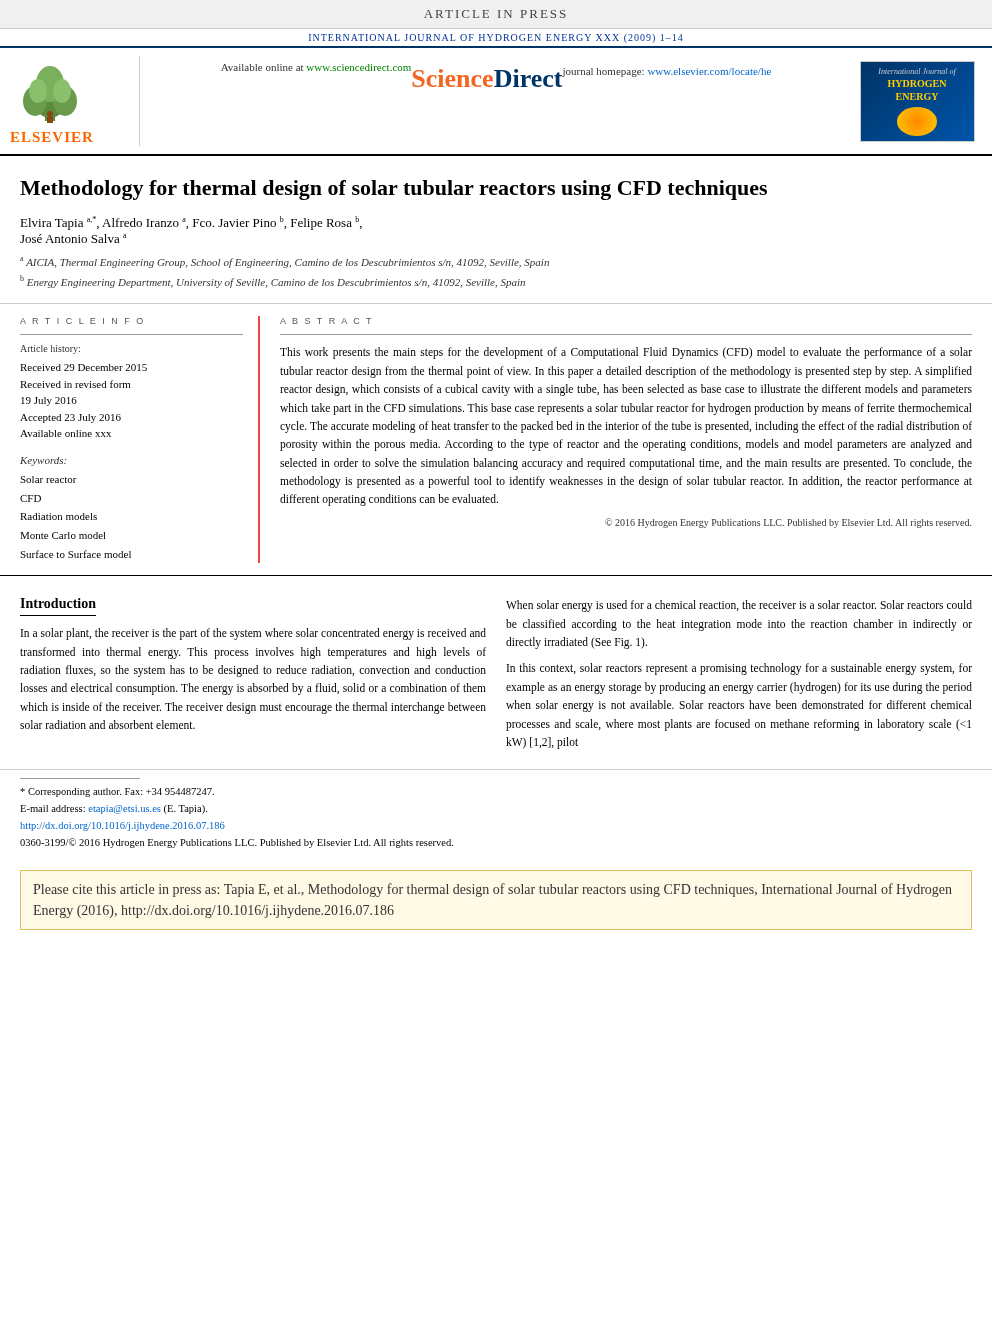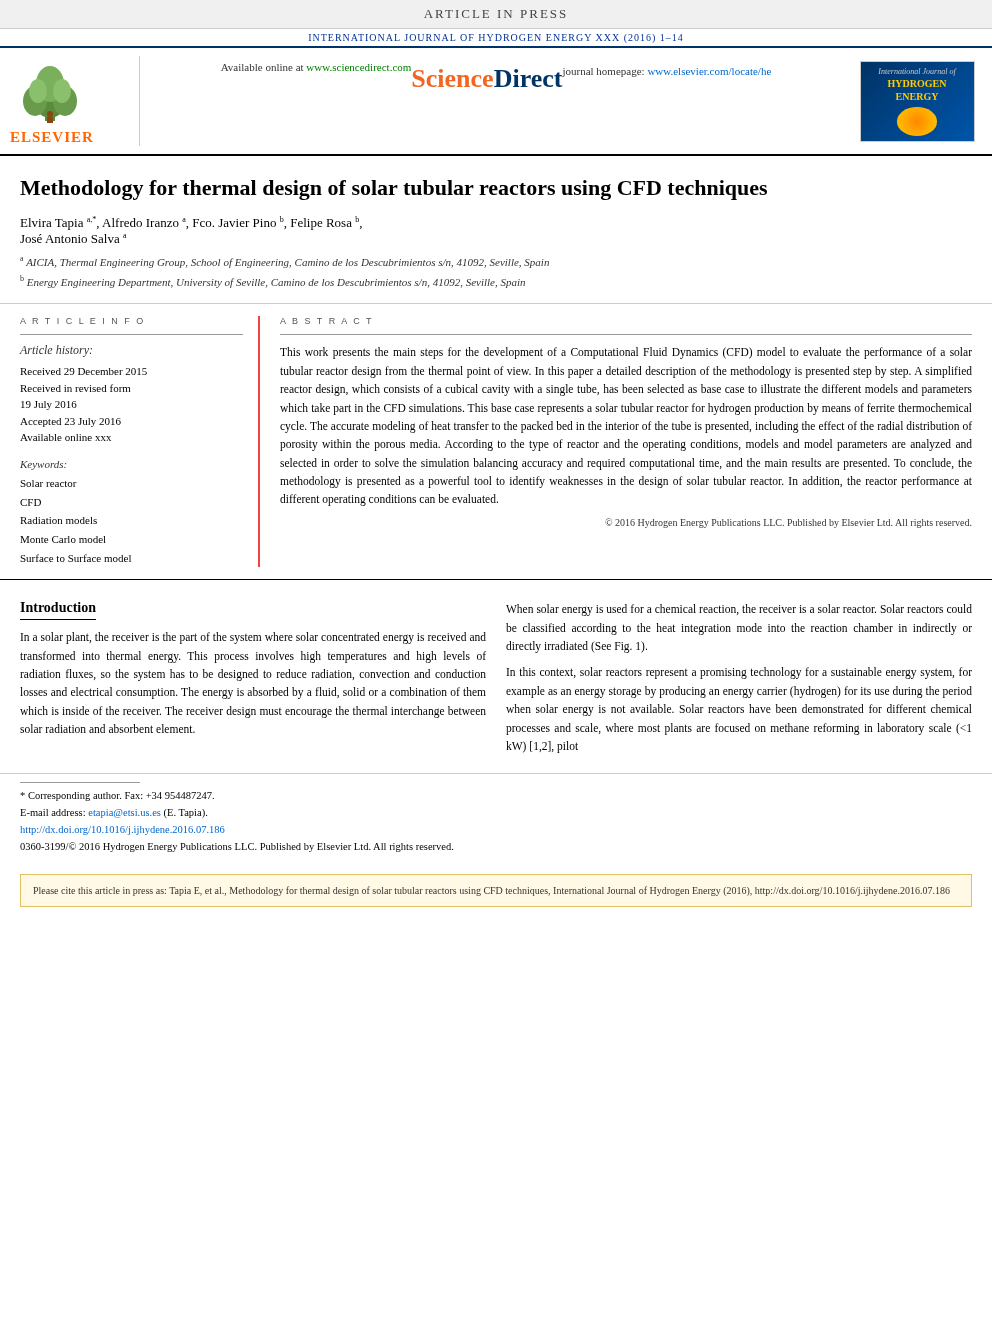--- a/index.html
+++ b/index.html
@@ -176,22 +176,21 @@
       color: #555;
       margin-bottom: 8px;
       font-family: Arial, sans-serif;
     }
     .article-info-divider {
       border: none;
       border-top: 1px solid #999;
       margin-bottom: 8px;
     }
     .article-history-label {
-      font-size: 12px;
-      font-style: italic;
+      font-size: 10px;
       color: #333;
       margin-bottom: 5px;
     }
     .history-item {
       font-size: 11px;
       color: #000;
       line-height: 1.5;
     }
     .keywords-section {
       margin-top: 12px;
@@ -266,32 +265,32 @@
     }
     .footnote-link {
       color: #0066cc;
       text-decoration: none;
     }
     .bottom-bar {
       background: #fff9e6;
       border: 1px solid #e0c060;
       margin: 10px 20px;
       padding: 8px 12px;
-      font-size: 10px;
+      font-size: 14px;
       color: #333;
       line-height: 1.5;
     }
     sup { font-size: 8px; }
   </style>
 </head>
 <body>
 
 <div class="article-in-press-banner">ARTICLE IN PRESS</div>
 
-<div class="journal-header-bar">INTERNATIONAL JOURNAL OF HYDROGEN ENERGY XXX (2016) 1–14</div>
+<div class="journal-header-bar">INTERNATIONAL JOURNAL OF HYDROGEN ENERGY XXX (2009) 1–14</div>
 
 <div class="top-header">
 
   <div class="elsevier-logo">
     <svg class="elsevier-logo-tree" viewBox="0 0 80 70" xmlns="http://www.w3.org/2000/svg">
 
       <rect x="35" y="50" width="10" height="15" fill="#5a8a3c"></rect>
       <ellipse cx="40" cy="40" rx="18" ry="22" fill="#5a8a3c"></ellipse>
       <ellipse cx="25" cy="45" rx="12" ry="15" fill="#6a9a4c"></ellipse>
       <ellipse cx="55" cy="45" rx="12" ry="15" fill="#6a9a4c"></ellipse>

